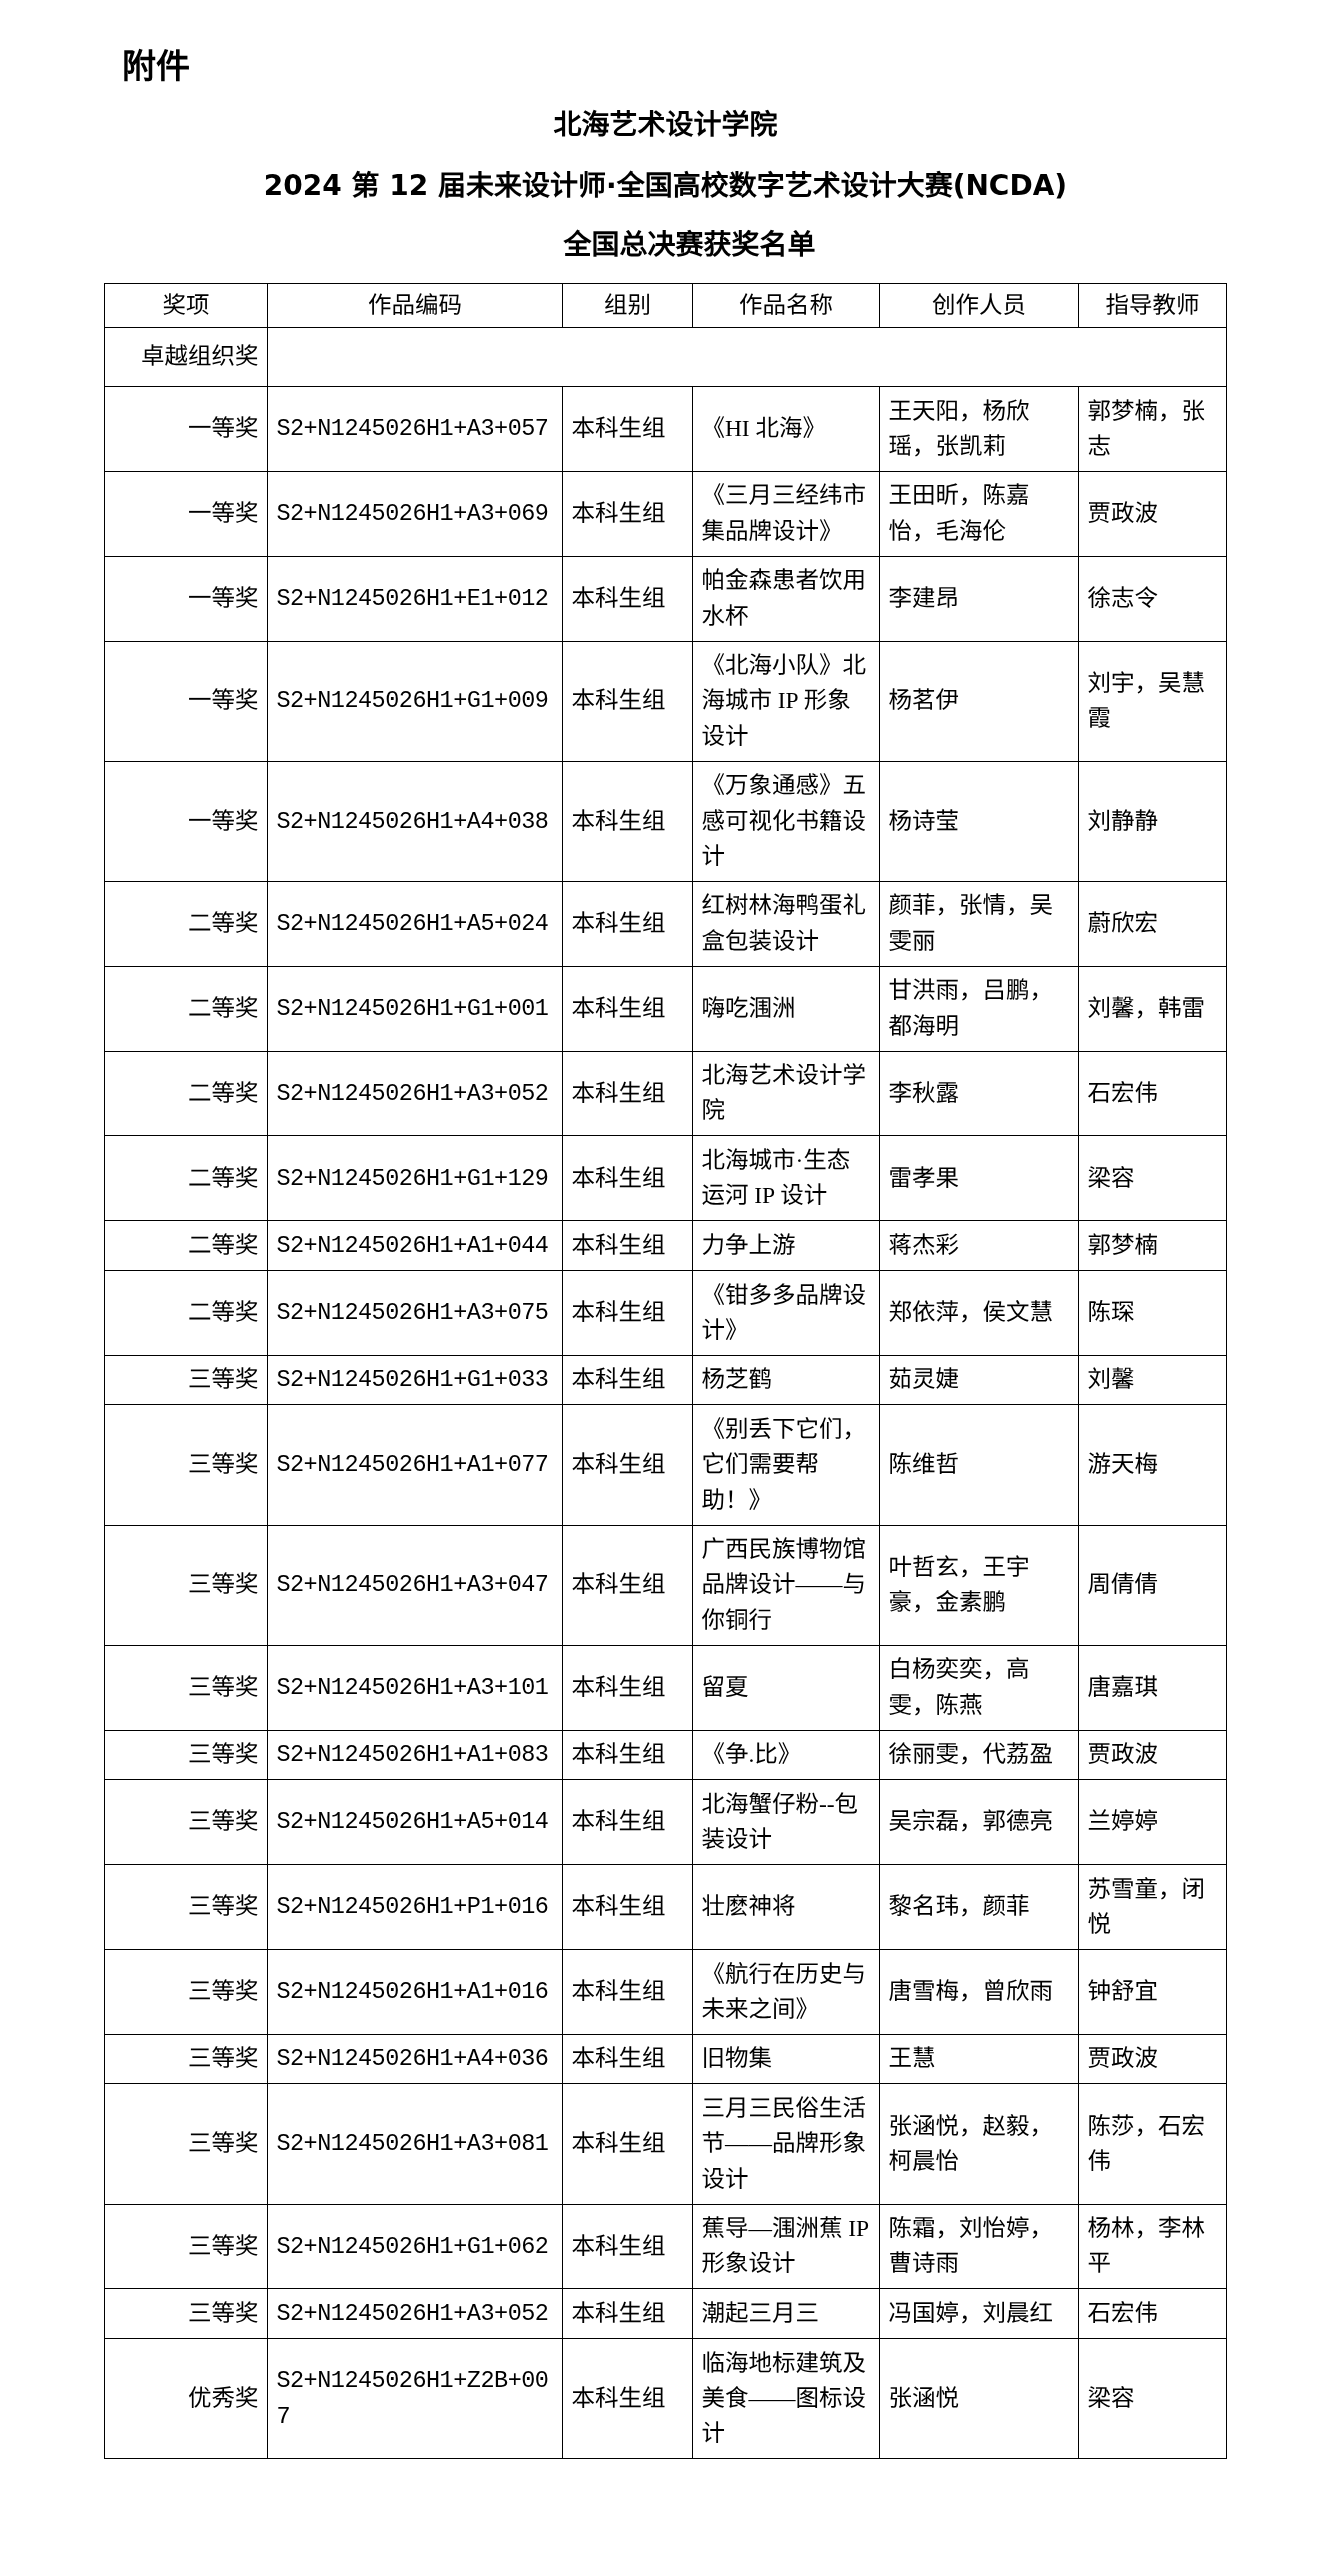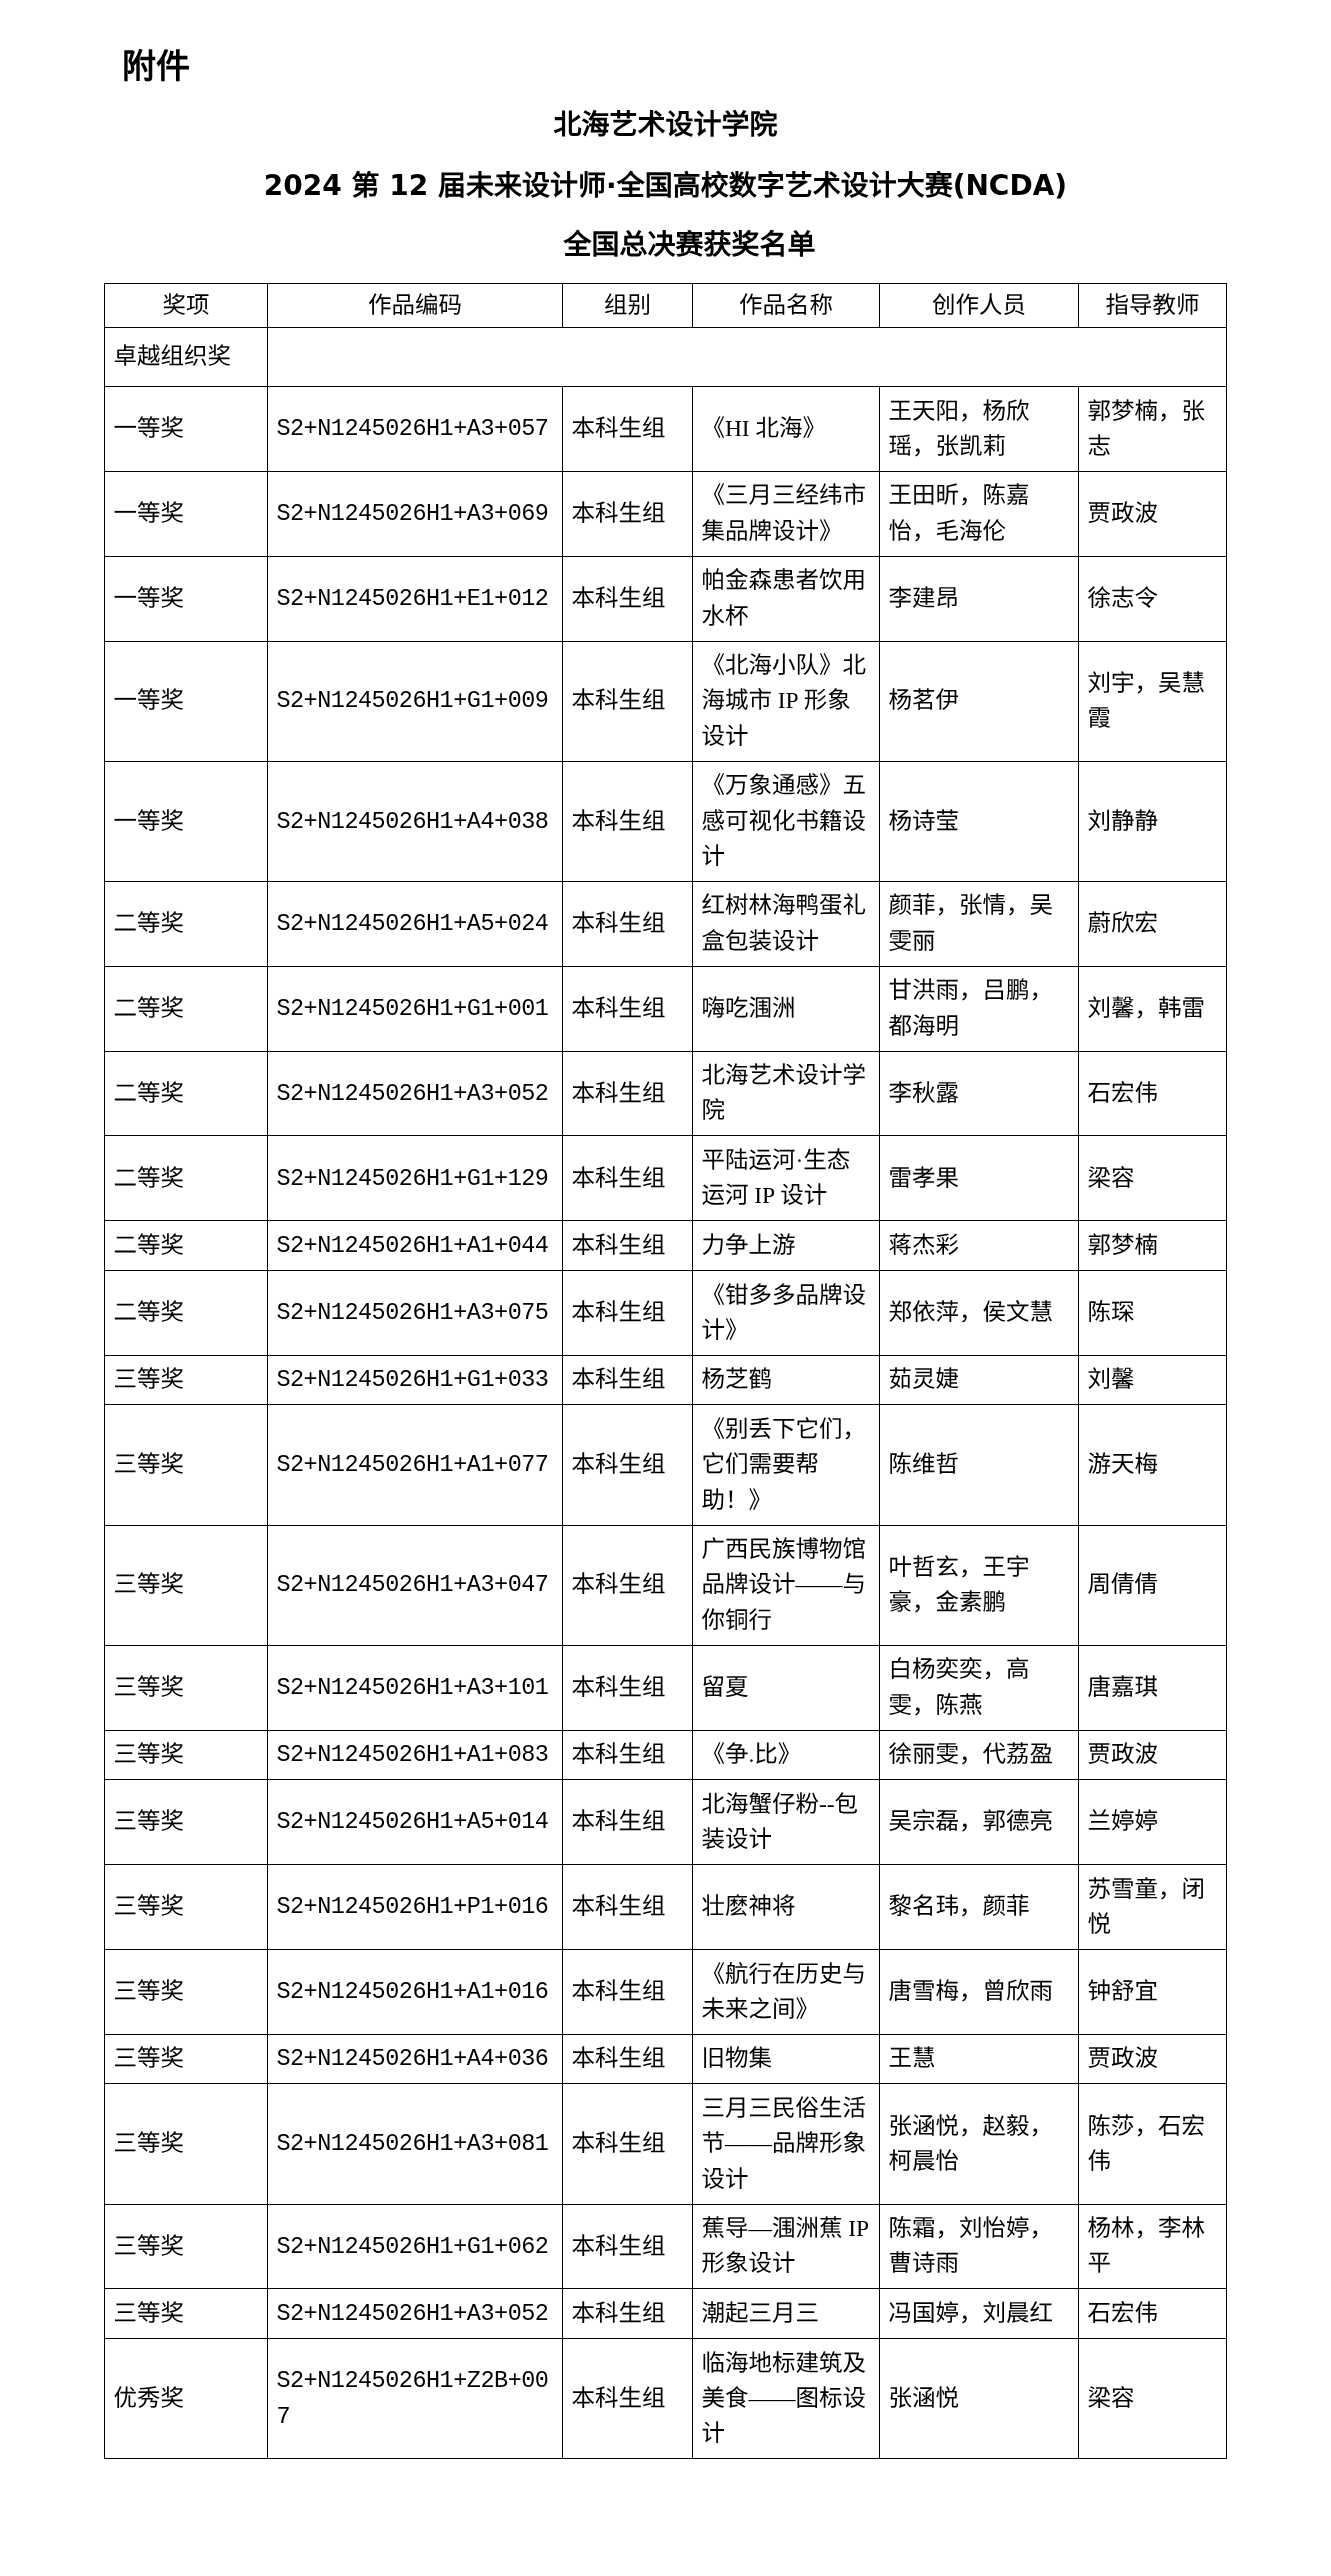--- a/index.html
+++ b/index.html
@@ -54,21 +54,21 @@
   }
   tr.header-row th {
     height: 30px;
     text-align: center;
     padding: 3.4px 5px;
     margin-top: 36px;
   }
   tr.org-row td {
     height: 45px;
   }
-  td.c-award  { text-align: left; }
+  td.c-award  { text-align: right; }
   td.c-code   {
     font-family: Liberation Mono, monospace;
     font-weight: 700;
     font-size: 22.6px;
     letter-spacing: -0.5px;
   }
   td.c-group  { text-align: left; }
   td.c-work, td.c-creators, td.c-teachers {
     text-align: left;
     padding-left: 11.7px;
@@ -172,21 +172,21 @@
       <td class="c-code">S2+N1245026H1+A3+052</td>
       <td class="c-group">本科生组</td>
       <td class="c-work">北海艺术设计学院</td>
       <td class="c-creators">李秋露</td>
       <td class="c-teachers">石宏伟</td>
     </tr>
         <tr>
       <td class="c-award">二等奖</td>
       <td class="c-code">S2+N1245026H1+G1+129</td>
       <td class="c-group">本科生组</td>
-      <td class="c-work">平陆运河·生态运河 IP 设计</td>
+      <td class="c-work">北海城市·生态运河 IP 设计</td>
       <td class="c-creators">雷孝果</td>
       <td class="c-teachers">梁容</td>
     </tr>
         <tr>
       <td class="c-award">二等奖</td>
       <td class="c-code">S2+N1245026H1+A1+044</td>
       <td class="c-group">本科生组</td>
       <td class="c-work">力争上游</td>
       <td class="c-creators">蒋杰彩</td>
       <td class="c-teachers">郭梦楠</td>

